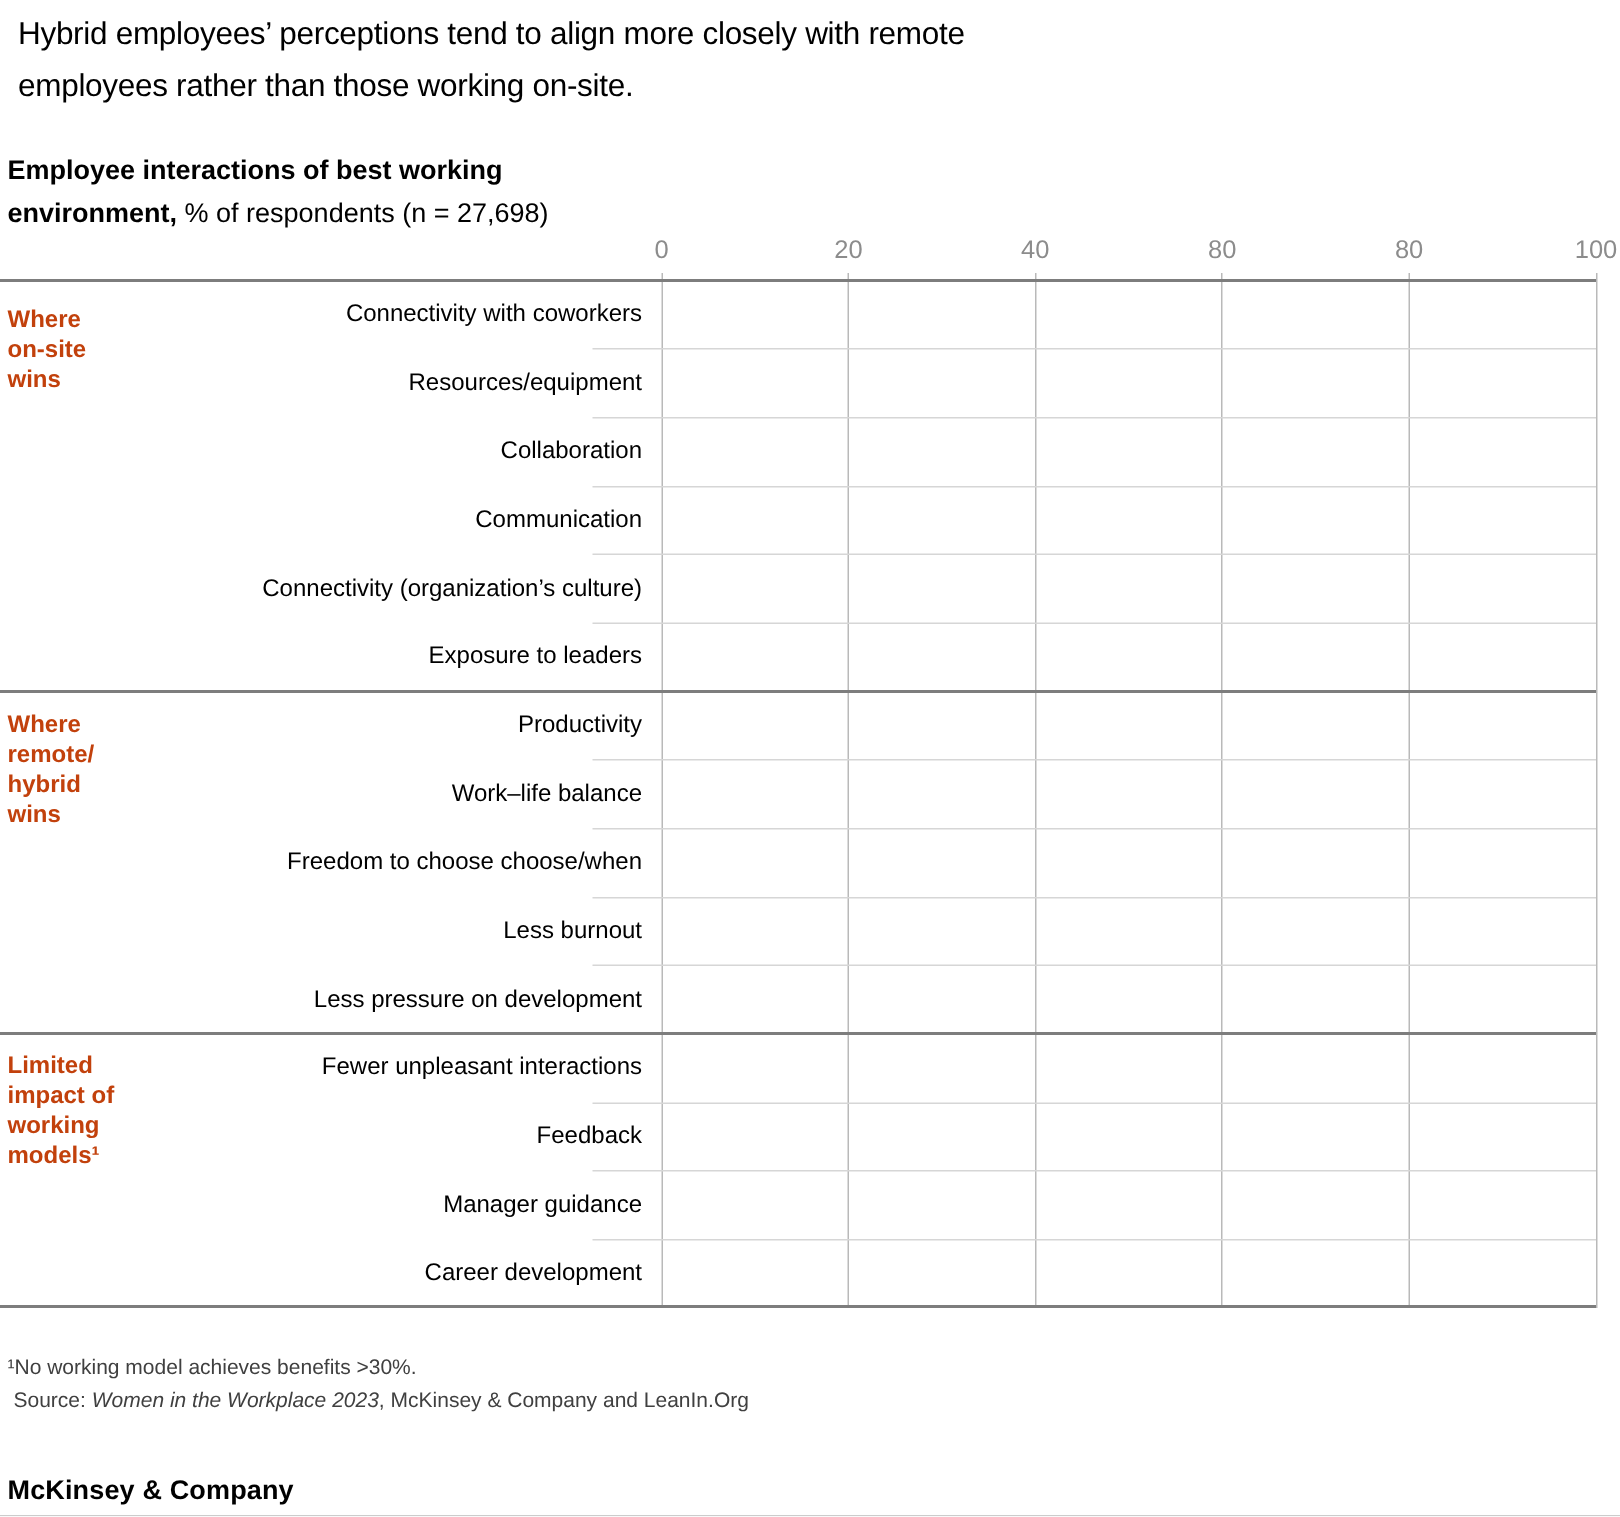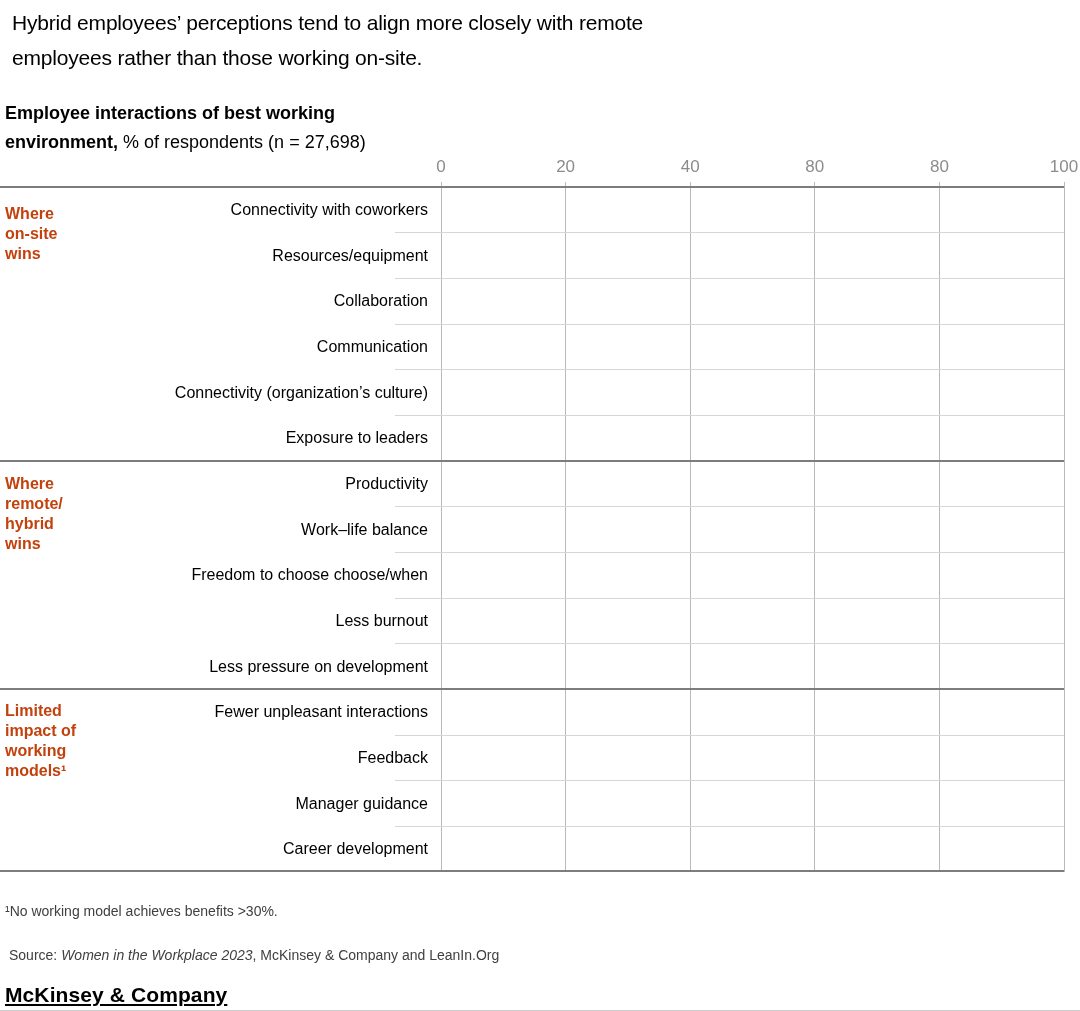--- a/index.html
+++ b/index.html
@@ -22,25 +22,25 @@
 
   .row-label { position:absolute; left:100px; width:328px; height:45.7px; display:flex;
                align-items:center; justify-content:flex-end; font-size:16px; color:#000;
                text-align:right; }
 
   .group-label { position:absolute; left:5px; font-size:16px; font-weight:bold; line-height:20px;
                  color:#c2410c; white-space:pre-line; }
 
   .footer-notes { position:absolute; left:5px; top:901px; font-size:14px; line-height:21.5px;
                   color:#404040; }
-  .footer-notes .src { padding-left:4px;margin-top:22px; }
+  .footer-notes .src { padding-left:4px; }
   .footer-notes .it { font-style:italic; }
 
-  .logo { position:absolute; left:5px; top:983px; font-size:21px; font-weight:bold; color:#000;
-          letter-spacing:0.1px;text-decoration:underline; }
+  .logo { position:absolute; left:5px; top:983px; font-size:18px; font-weight:bold; color:#000;
+          letter-spacing:0.1px; }
 
   .bottom-rule { position:absolute; left:0; bottom:0; width:1080px; height:1px; background:#cccccc; }
 </style>
 </head>
 <body>
 
 <div class="canvas">
 
   <div class="title">Hybrid employees’ perceptions tend to align more closely with remote
 employees rather than those working on-site.</div>

